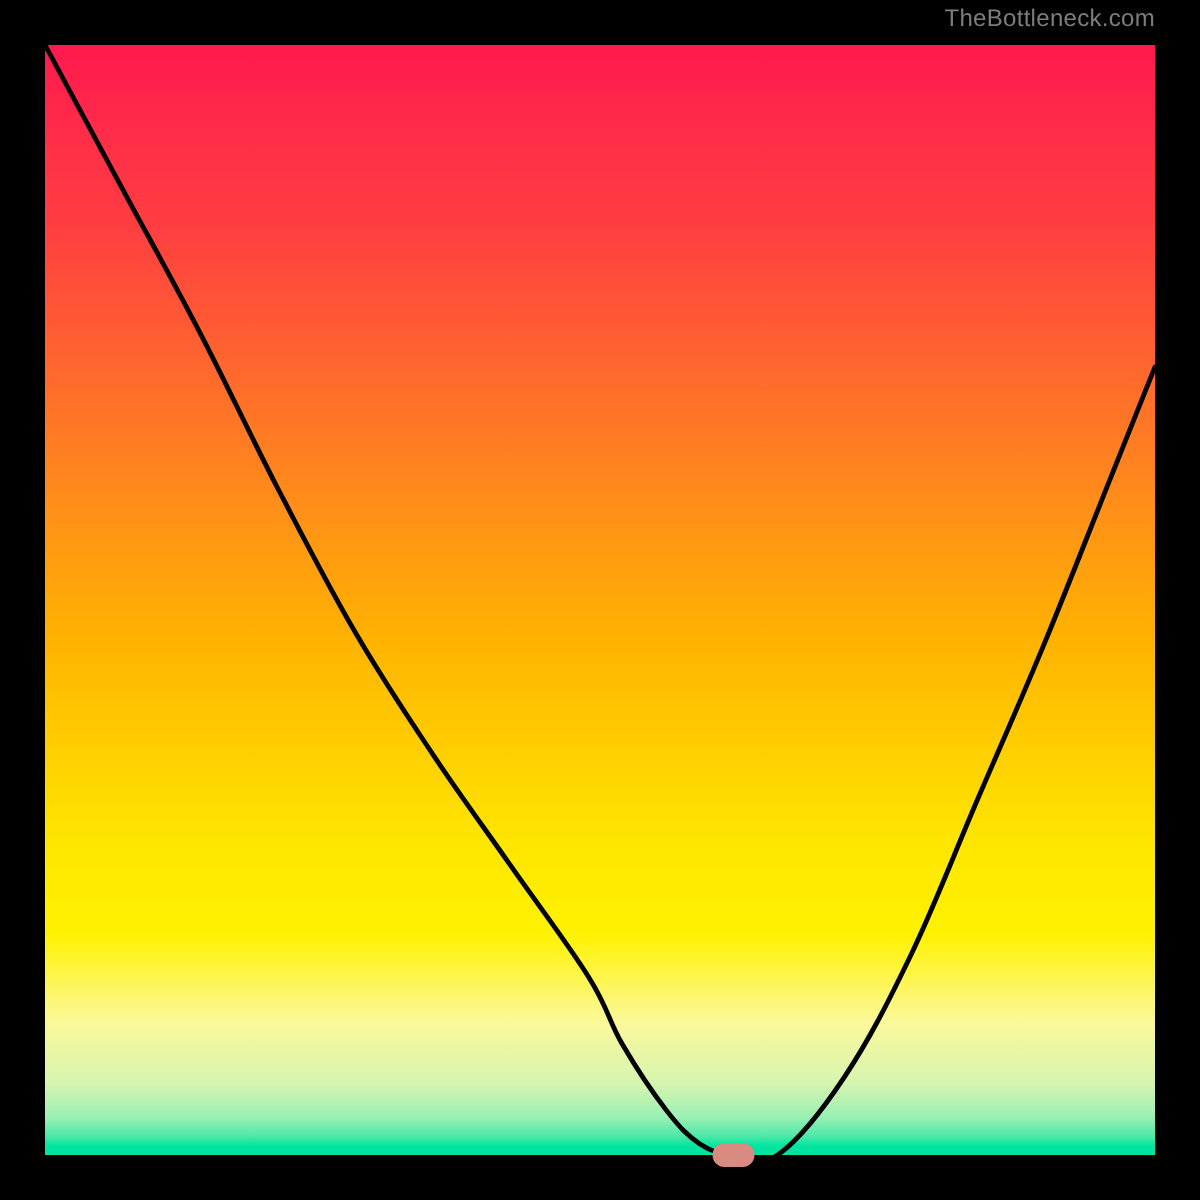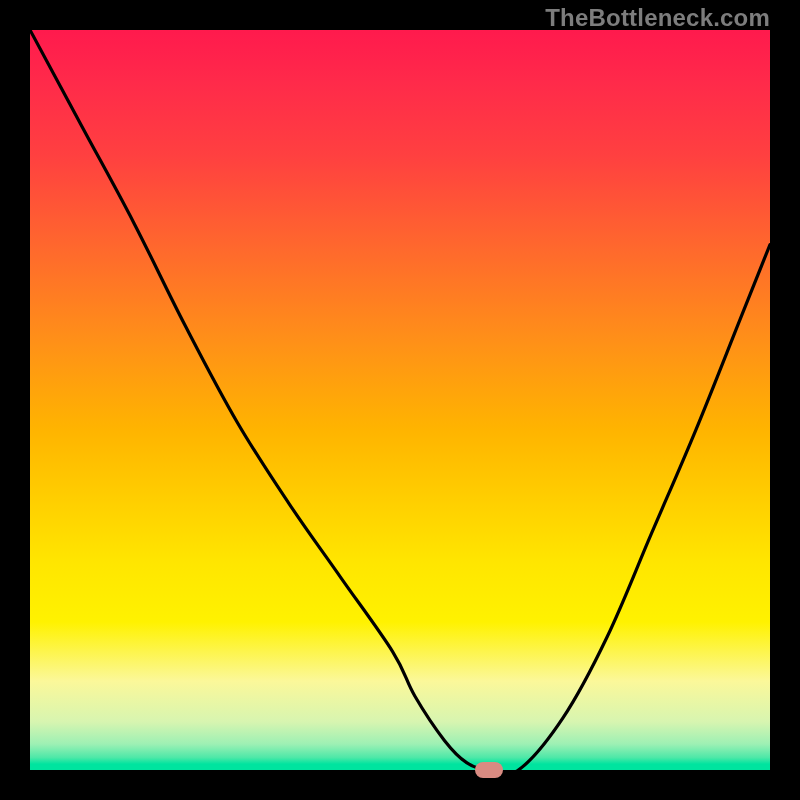--- a/index.html
+++ b/index.html
@@ -53,22 +53,22 @@
     height: 16px;
     background: #d98b82;
     border-radius: 8px;
     transform: translate(-50%, -50%);
   }
   .watermark {
     position: absolute;
     top: 4px;
     right: 30px;
     font-family: Arial, Helvetica, sans-serif;
-    font-size: 24px;
-    font-weight: 700;
+    font-size: 16px;
+    font-weight: 400;
     color: #7d7d7d;
     letter-spacing: 0.2px;
     margin-left: 46px;
   }
 </style>
 </head>
 <body>
 
 <div class="stage">
   <div class="plot-area">

